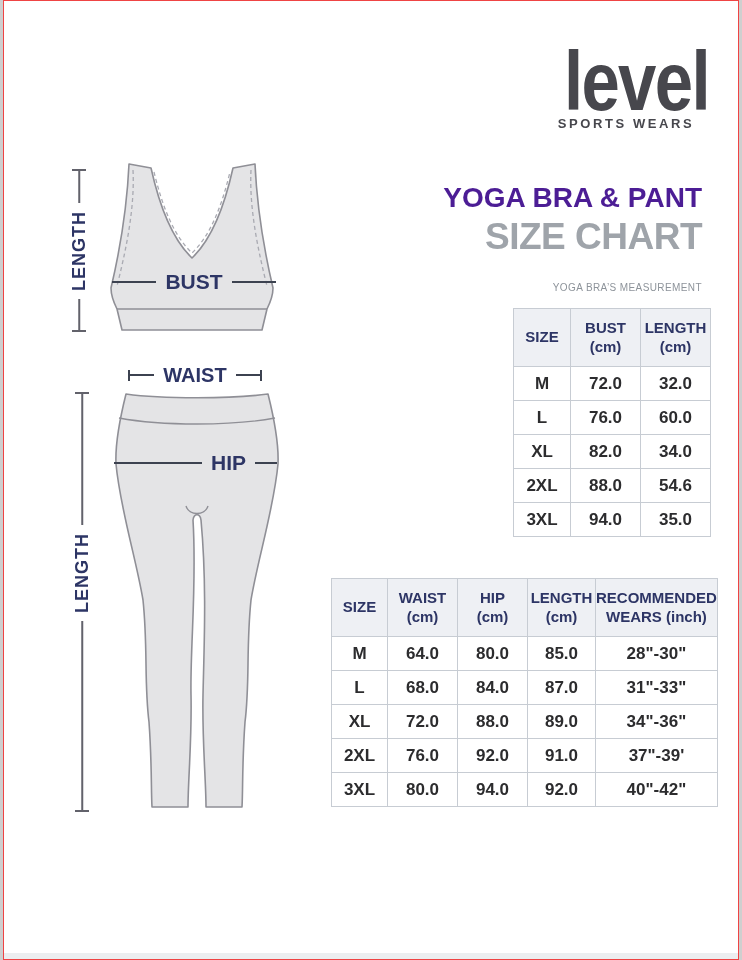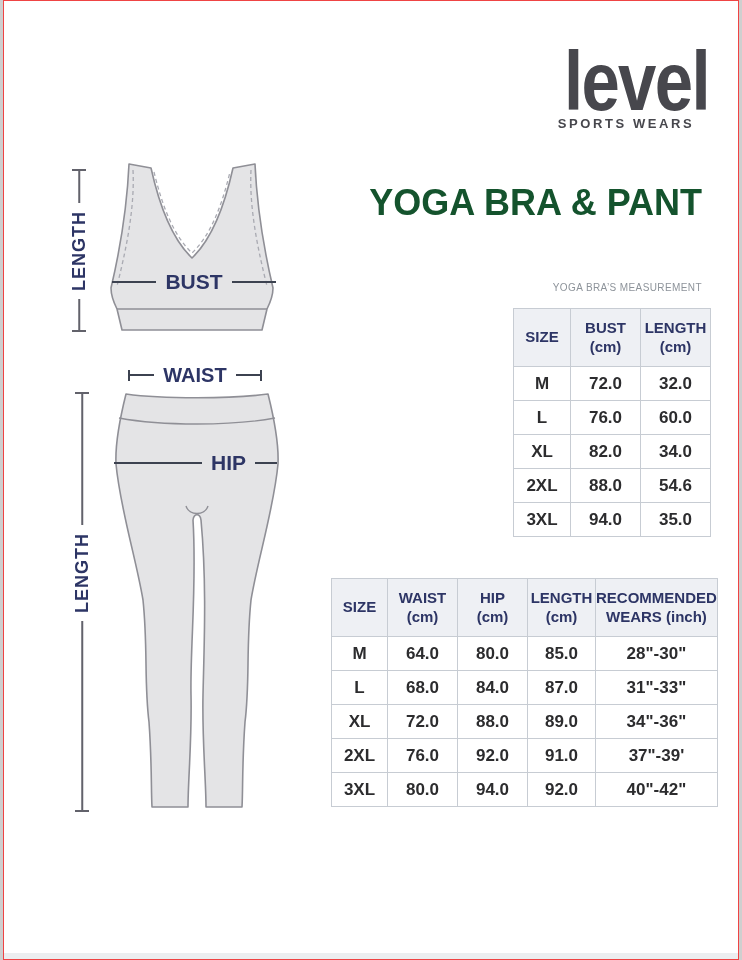--- a/index.html
+++ b/index.html
@@ -18,21 +18,21 @@
   .logo .wordmark {
     display:inline-block; font-size:84px; font-weight:bold; line-height:0.82;
     letter-spacing:-2px; transform:scaleX(0.82); transform-origin:center;
   }
   .logo .tagline {
     font-size:13px; font-weight:bold; letter-spacing:2.6px; white-space:nowrap;
   }
 
   
   .title-block { position:absolute; right:36px; top:182px; text-align:right; }
-  .title-line1 { font-size:36px; font-weight:bold; color:#14532d; letter-spacing:0px; line-height:1.1; }
+  .title-line1 { font-size:28px; font-weight:bold; color:#4c1d95; letter-spacing:0px; line-height:1.1; }
   .title-line2 { font-size:37px; font-weight:bold; color:#9fa4aa; letter-spacing:-0.5px; line-height:1.1; margin-top:3px; }
 
   .section-label {
     position:absolute; right:36px; font-size:10px; font-weight:normal;
     color:#8d939a; letter-spacing:0.4px;
   }
   .section-label.bra { top:281px; }
   .section-label.pant { top:553px; }
 
   
@@ -86,20 +86,21 @@
 
 <div class="page">
 
   <div class="logo">
     <div class="wordmark">level</div>
     <div class="tagline">SPORTS WEARS</div>
   </div>
 
   <div class="title-block">
     <div class="title-line1">YOGA BRA &amp; PANT</div>
+    <div class="title-line2">SIZE CHART</div>
   </div>
 
   <svg class="garment-svg bra-svg" viewBox="0 0 170 172">
     <path d="M22,2 L44,6 C52,42 64,76 85,96 C106,76 118,42 126,6 L148,2
              C150,46 158,92 166,126 C166,133 163,141 160,147 L155,168 L15,168 L10,147
              C7,141 4,133 4,126 C12,92 20,46 22,2 Z" fill="#e4e4e6" stroke="#8f8f96" stroke-width="1.6" stroke-linejoin="round"></path>
     <path d="M10,147 L160,147" fill="none" stroke="#8f8f96" stroke-width="1.4"></path>
     <path d="M47,10 C55,43 66,73 85,91 C104,73 115,43 123,10" fill="none" stroke="#a9aab2" stroke-width="1.3" stroke-dasharray="4 3"></path>
     <path d="M26,8 C28,48 18,92 10,124 M144,8 C142,48 152,92 160,124" fill="none" stroke="#a9aab2" stroke-width="1.3" stroke-dasharray="4 3"></path>
   </svg>

